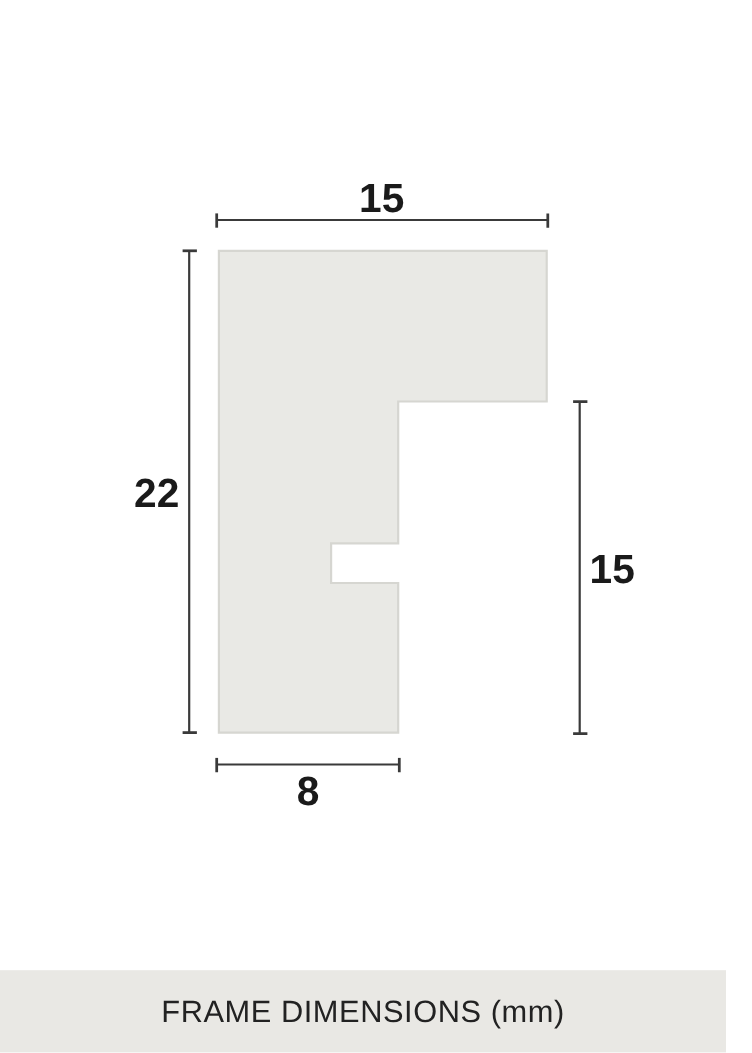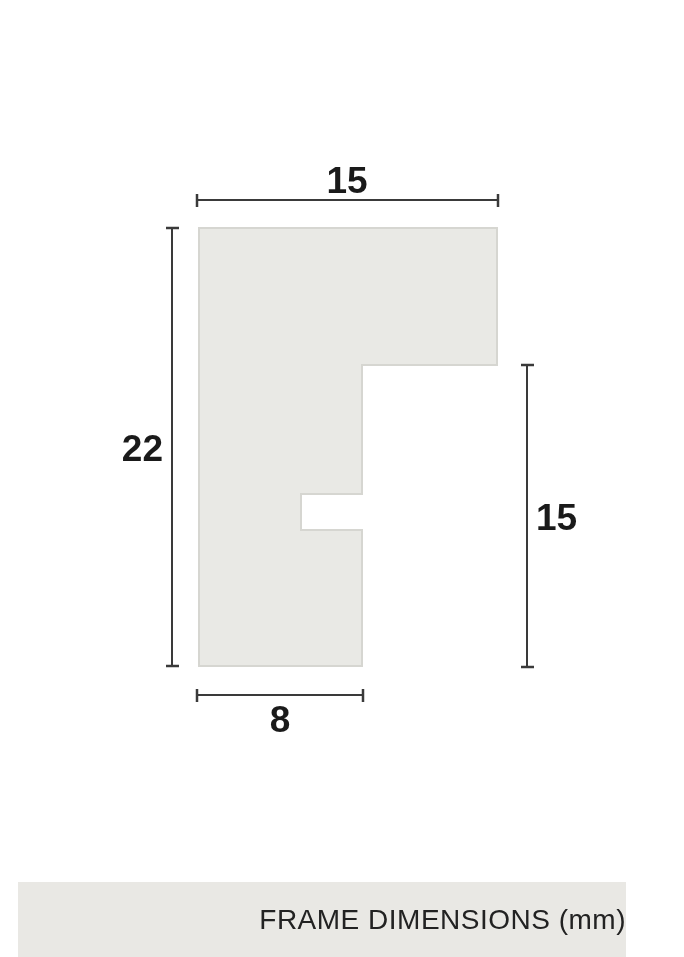--- a/index.html
+++ b/index.html
@@ -26,26 +26,25 @@
   }
   .diagram-area svg {
     display: block;
   }
   .dim-label {
     font-family: "Liberation Sans", sans-serif;
     font-size: 37px;
     font-weight: 700;
   }
   .footer-bar {
-    width: 608px;
+    width: 660px;
     height: 75px;
     display: flex;
     align-items: center;
-    justify-content: flex-end;
-    margin-left: 18px;
+    justify-content: center;
   }
   .footer-label {
     font-family: "Liberation Sans", sans-serif;
     font-size: 28px;
     font-weight: 400;
     letter-spacing: 0.5px;
     white-space: nowrap;
   }
 </style>
 </head>

